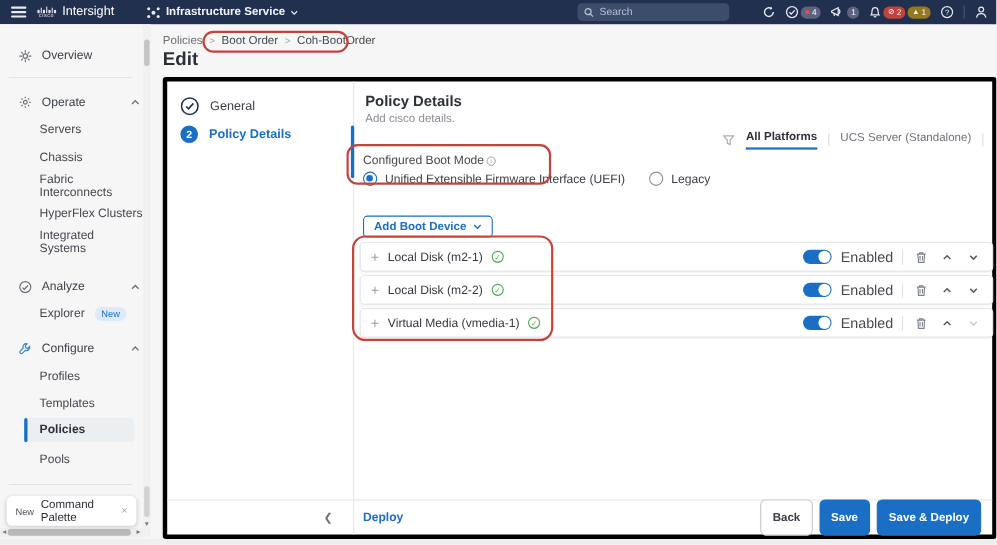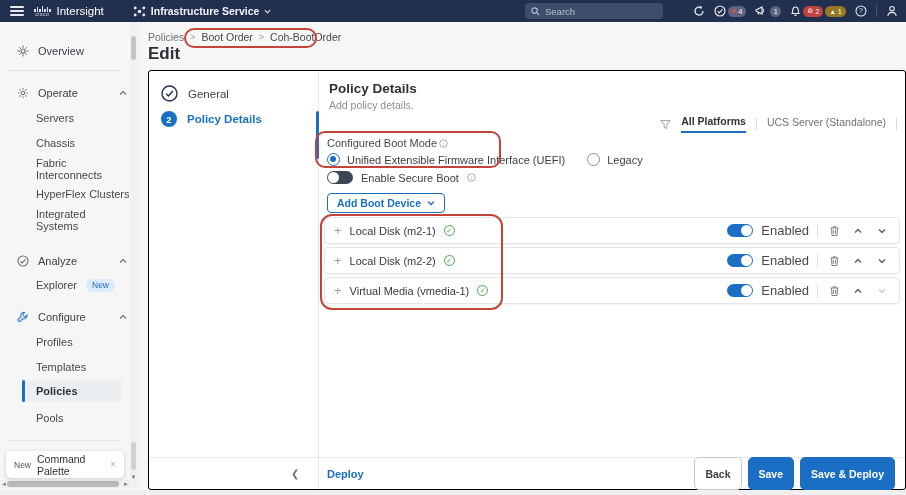--- a/index.html
+++ b/index.html
@@ -73,21 +73,21 @@
   .cmd-palette .x { margin-left:auto; color:#a9adb3; font-size:10px; }
   
   .breadcrumb { position:absolute; left:148px; top:31px; font-size:10.5px; color:#6b6f76; display:flex; gap:6px; align-items:center; }
   .breadcrumb .crumb { cursor:pointer; }
   .breadcrumb .crumb.dark { color:#45494f; }
   .breadcrumb .sep { color:#9aa0a8; font-size:9px; }
   .page-title { position:absolute; left:148px; top:44px; font-size:17px; font-weight:bold; color:#2b2f36; }
   
   .card {
     position:absolute; left:148px; top:70px; width:758px; height:420px; background:#fff;
-    border:1px solid #000000; border-radius:3px; box-shadow:0 1px 3px rgba(0,0,0,.06);
+    border:4px solid #000000; border-radius:3px; box-shadow:0 1px 3px rgba(0,0,0,.06);
   }
   .wizcol { position:absolute; left:0; top:0; width:169px; height:100%; }
   .wiz-divider { position:absolute; left:169px; top:0; width:1px; height:100%; background:#e5e7ea; }
   .wiz-handle { position:absolute; left:167px; top:40px; width:3px; height:48px; background:#1a6fc4; border-radius:2px; cursor:row-resize; }
   .step { position:absolute; left:12px; display:flex; align-items:center; gap:10px; cursor:pointer; }
   .step .num {
     width:16px; height:16px; border-radius:50%; background:#1a6fc4; color:#fff; font-size:9.5px;
     display:flex; align-items:center; justify-content:center; font-weight:bold;
   }
   .step .lbl { font-size:11.5px; color:#3c4048; }
@@ -374,21 +374,21 @@
       </div>
       <div class="step active" style="top:40px;">
         <span class="num">2</span>
         <span class="lbl">Policy Details</span>
       </div>
     </div>
     <div class="wiz-divider"></div>
     <div class="wiz-handle"></div>
 
     <div class="content-title">Policy Details</div>
-    <div class="content-sub">Add policy details.</div>
+    <div class="content-sub">Add cisco details.</div>
 
     <div class="tabsrow">
       <svg width="11" height="11" viewBox="0 0 11 11">
         <path d="M1 1.5 H10 L6.8 5.5 V9.5 L4.2 8.3 V5.5 Z" fill="none" stroke="#aab0b8" stroke-width="1.1"></path>
       </svg>
       <span class="tab active">All Platforms</span>
       <span class="tsep"></span>
       <span class="tab">UCS Server (Standalone)</span>
       <span class="tsep"></span>
     </div>
@@ -401,30 +401,20 @@
       </svg>
     </div>
     <div class="radio-row">
       <span class="radio sel"></span>
       <span>Unified Extensible Firmware Interface (UEFI)</span>
       <span class="radio-gap"></span>
       <span class="radio"></span>
       <span>Legacy</span>
     </div>
 
-    <div class="secure-row">
-      <span class="toggle off">
-          <span class="knob"></span>
-        </span>
-      <span>Enable Secure Boot</span>
-      <svg width="9" height="9" viewBox="0 0 10 10">
-        <circle cx="5" cy="5" r="4.2" fill="none" stroke="#9aa0a8" stroke-width="1"></circle>
-          <text x="5" y="7.3" text-anchor="middle" font-size="6" fill="#9aa0a8" font-family="Liberation Sans, sans-serif">i</text>
-      </svg>
-    </div>
 
     <div class="add-btn">
       <span>Add Boot Device</span>
       <svg width="8" height="8" viewBox="0 0 8 8">
           <path d="M1 2.5 L4 5.5 L7 2.5" fill="none" stroke="#1a6fc4" stroke-width="1.3"></path>
         </svg>
     </div>
 
     <div class="dev-row" style="top:146px;">
       <span class="plus">+</span>

